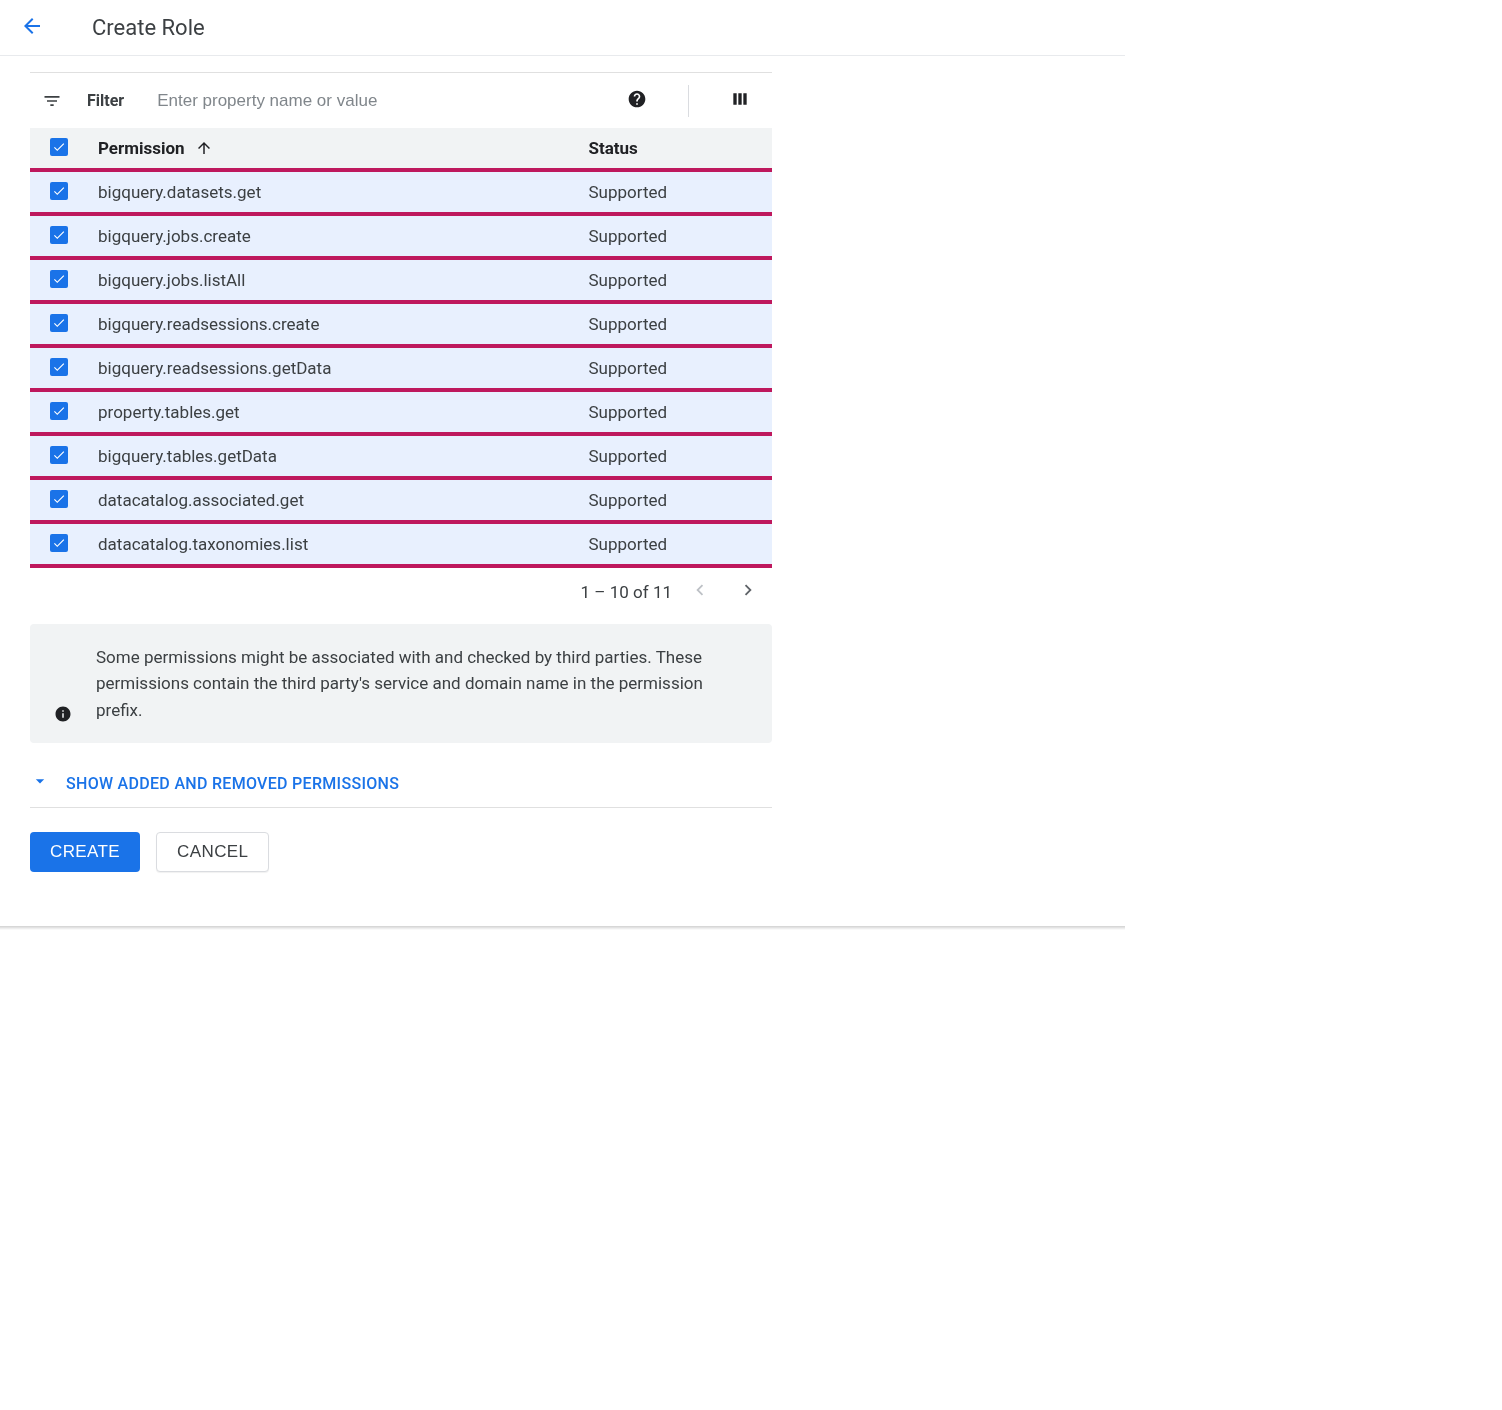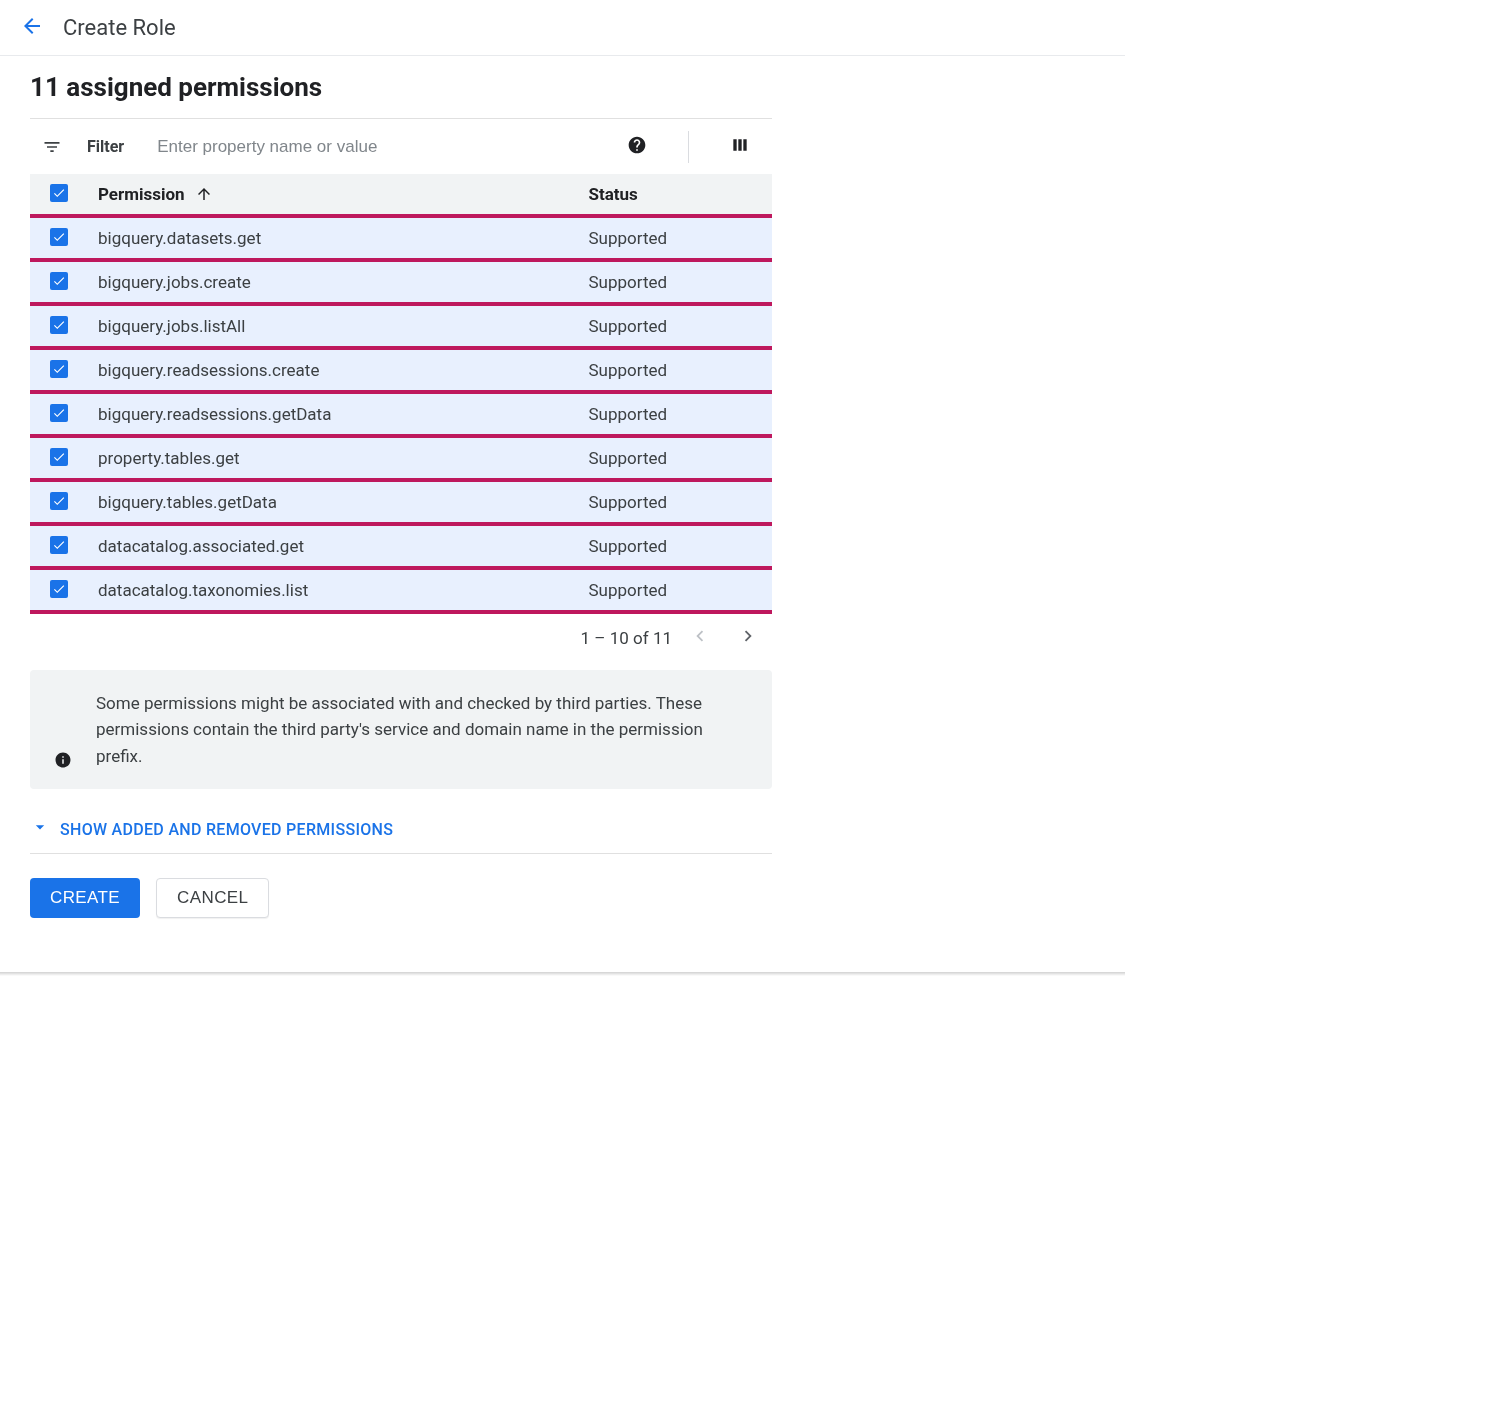--- a/index.html
+++ b/index.html
@@ -1,18 +1,18 @@
 <!DOCTYPE html>
 <html><head>
   <meta charset="utf-8">
   <style>
     * { box-sizing: border-box; margin: 0; padding: 0; }
     body { font-family: Roboto, "Helvetica Neue", Arial, sans-serif; color: #202124; background: #fff; }
     .page { width: 1125px; }
-    .topbar { display: flex; align-items: center; height: 56px; padding: 0 16px; border-bottom: 1px solid #e8eaed; gap: 15px; }
+    .topbar { display: flex; align-items: center; height: 56px; padding: 0 16px; border-bottom: 1px solid #e8eaed; gap: 44px; }
     .back-arrow { color: #1a73e8; display: flex; align-items: center; cursor: pointer; padding: 4px; }
     .back-arrow svg { width: 24px; height: 24px; }
     .page-title { font-size: 22px; font-weight: 400; color: #3c4043; }
     .content { padding: 16px 30px 24px 30px; max-width: 802px; }
     .heading { font-size: 26px; font-weight: 700; color: #202124; margin-bottom: 16px; }
     .filter-bar { display: flex; align-items: center; border-top: 1px solid #e0e0e0; height: 56px; padding: 0 12px; gap: 25px; }
     .filter-icon { color: #3c4043; display: flex; }
     .filter-icon svg { width: 20px; height: 20px; }
     .filter-label { font-size: 16px; font-weight: 700; color: #3c4043; }
     .filter-input { flex: 1; border: none; outline: none; font-size: 17px; color: #5f6368; padding: 0 8px; background: transparent; }
@@ -34,21 +34,21 @@
     .td-perm { color: #3c4043; }
     .td-status { color: #3c4043; }
     .pagination { display: flex; align-items: center; justify-content: flex-end; height: 48px; padding: 6px 4px; gap: 8px; font-size: 17px; color: #3c4043; }
     .pg-btn { display: flex; align-items: center; justify-content: center; width: 40px; height: 40px; cursor: pointer; color: #5f6368; }
     .pg-btn.disabled { color: #bdc1c6; cursor: default; }
     .pg-btn svg { width: 22px; height: 22px; }
     .info-box { background: #f1f3f4; border-radius: 4px; padding: 20px 24px; display: flex; gap: 24px; align-items: flex-end; margin-top: 8px; }
     .info-icon { display: flex; margin-top: 4px; }
     .info-icon svg { width: 18px; height: 18px; }
     .info-text { font-size: 17px; color: #3c4043; line-height: 1.55; }
-    .expander { display: flex; align-items: center; gap: 10px; color: #1a73e8; font-size: 16px; font-weight: 500; letter-spacing: 0.3px; cursor: pointer; margin-top: 28px; margin-bottom: 12px; }
+    .expander { display: flex; align-items: center; gap: 16px; color: #1a73e8; font-size: 16px; font-weight: 500; letter-spacing: 0.3px; cursor: pointer; margin-top: 28px; margin-bottom: 12px; }
     .expander svg { width: 20px; height: 20px; }
     .divider { border: none; border-top: 1px solid #e0e0e0; margin-bottom: 24px; }
     .actions { display: flex; gap: 16px; padding-bottom: 24px; }
     .btn { height: 40px; padding: 0 20px; border-radius: 4px; font-size: 17px; font-weight: 500; letter-spacing: 0.4px; cursor: pointer; border: none; display: inline-flex; align-items: center; justify-content: center; }
     .btn-primary { background: #1a73e8; color: #fff; }
     .btn-secondary { background: #fff; color: #3c4043; border: 1px solid #dadce0; box-shadow: 0 1px 1px rgba(0,0,0,0.06); }
     .bottom-shadow { height: 4px; background: linear-gradient(to bottom, rgba(0,0,0,0.18), transparent); margin-top: 6px; }
   </style>
 </head>
 <body>
@@ -59,21 +59,20 @@
       <span>
         <svg viewBox="0 0 24 24" fill="currentColor">
             <path d="M20 11H7.83l5.59-5.59L12 4l-8 8 8 8 1.41-1.41L7.83 13H20z"></path>
           </svg>
       </span>
     </div>
     <div class="page-title">Create Role</div>
   </div>
 
   <div class="content">
-    <div class="heading">11 assigned permissions</div>
 
     <div class="filter-bar">
       <span class="filter-icon">
         <svg viewBox="0 0 24 24" fill="currentColor">
             <path d="M10 18h4v-2h-4v2zM3 6v2h18V6H3zm3 7h12v-2H6v2z"></path>
           </svg>
       </span>
       <span class="filter-label">Filter</span>
       <input class="filter-input" type="text" placeholder="Enter property name or value" style="">
       <div class="help-icon">

